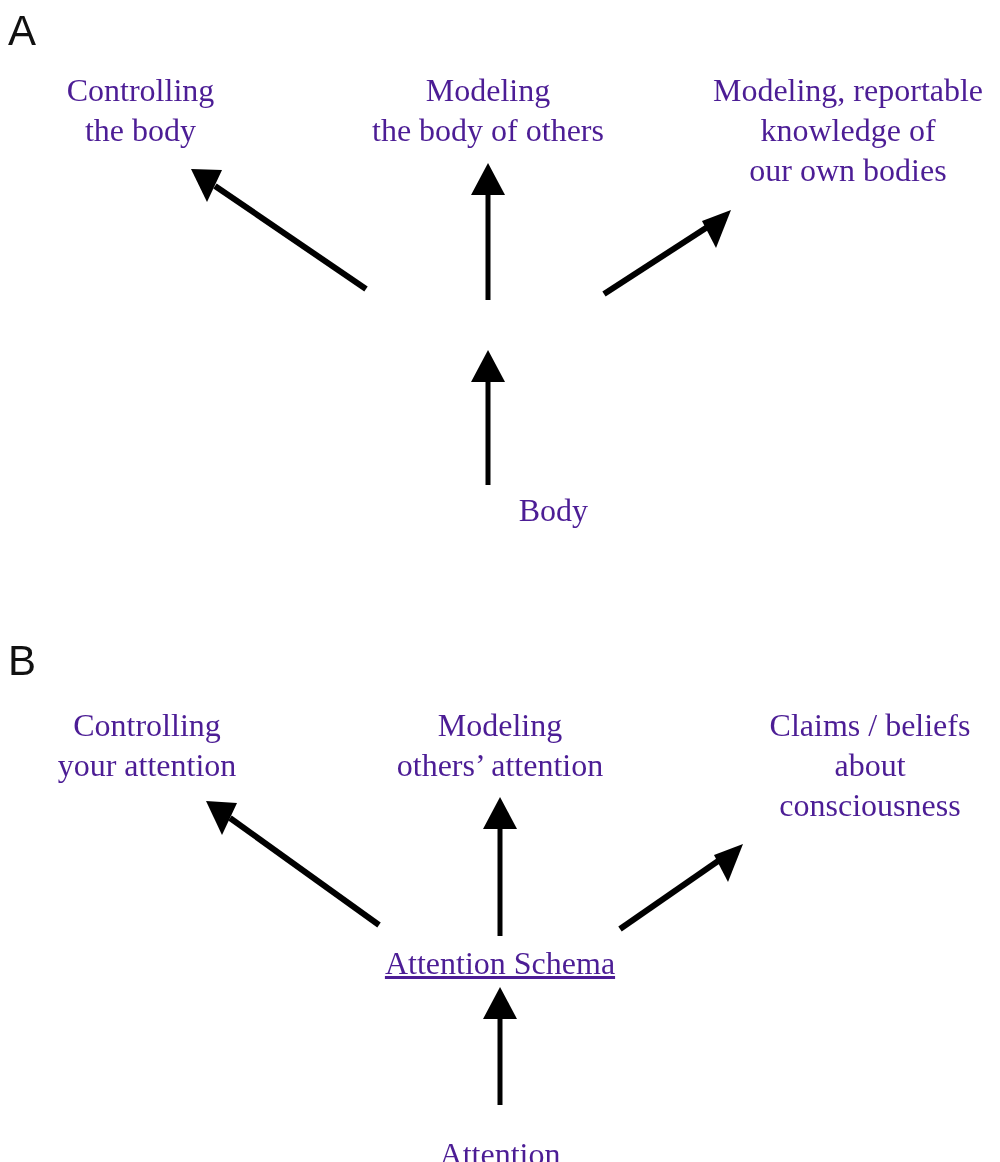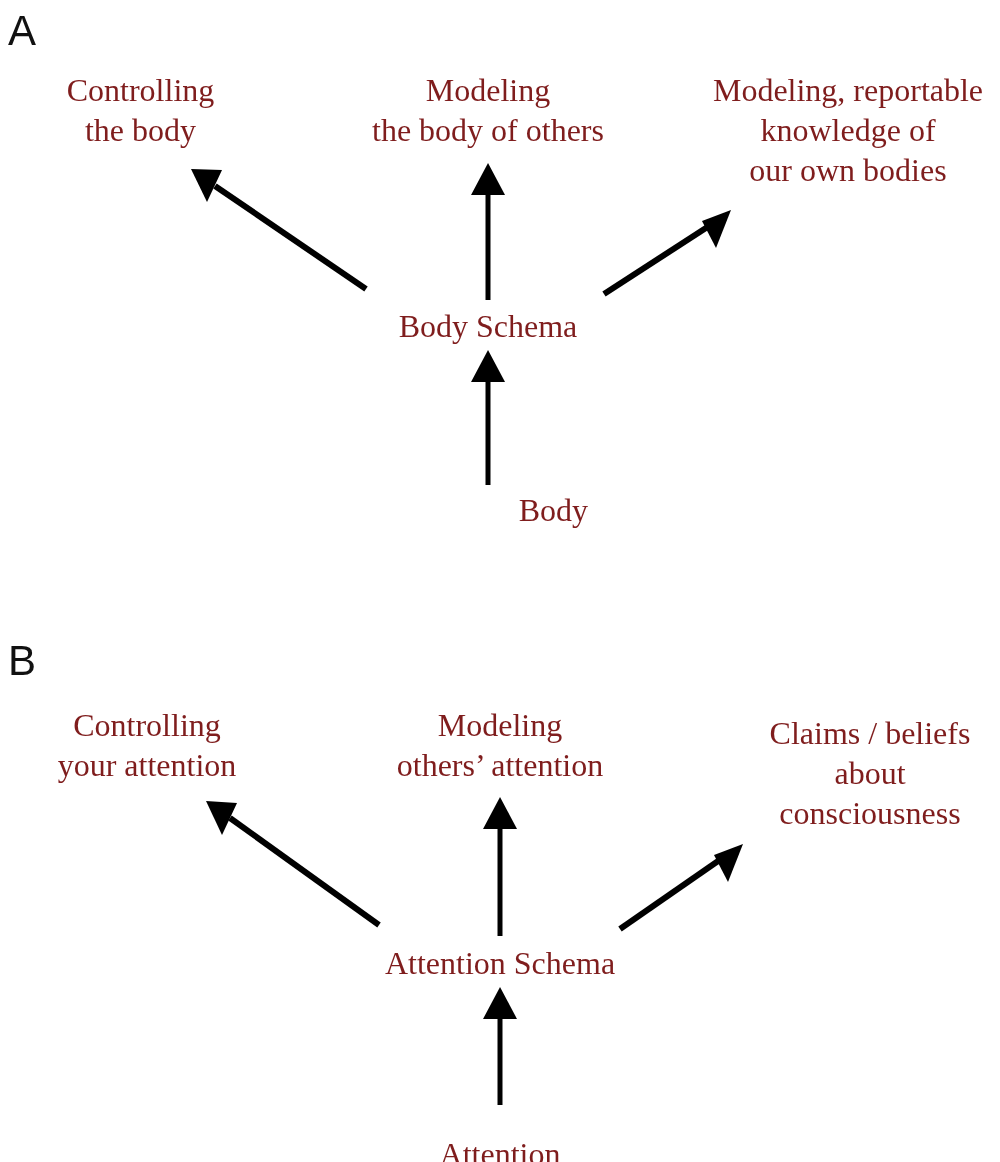--- a/index.html
+++ b/index.html
@@ -26,21 +26,21 @@
     font-weight: 400;
     color: #111111;
     letter-spacing: 0px;
   }
   .node {
     position: absolute;
     text-align: center;
     font-family: "Liberation Serif", "DejaVu Serif", serif;
     font-size: 32px;
     line-height: 40px;
-    color: #7f1d1d;
+    color: #4c1d95;
     white-space: pre-line;
   }
   .arrows {
     position: absolute;
     left: 0;
     top: 0;
     width: 1000px;
     height: 1162px;
     pointer-events: none;
   }
@@ -55,37 +55,36 @@
   <div class="node" style="left:18px; top:70px; width:245px;">Controlling
 the body</div>
 
   <div class="node" style="left:343px; top:70px; width:290px;">Modeling
 the body of others</div>
 
   <div class="node" style="left:700px; top:70px; width:296px;">Modeling, reportable
 knowledge of
 our own bodies</div>
 
-  <div class="node" style="left:338px; top:306px; width:300px;">Body Schema</div>
 
   <div class="node" style="left:388px; top:490px; width:200px;text-align:right;">Body</div>
 
   <div class="panel-label" style="left:8px; top:640px;">B</div>
 
   <div class="node" style="left:22px; top:705px; width:250px;">Controlling
 your attention</div>
 
   <div class="node" style="left:355px; top:705px; width:290px;">Modeling
 others’ attention</div>
 
-  <div class="node" style="left:740px; top:705px; width:260px;margin-top:8px;">Claims / beliefs
+  <div class="node" style="left:740px; top:705px; width:260px;">Claims / beliefs
 about
 consciousness</div>
 
-  <div class="node" style="left:350px; top:943px; width:300px;">Attention Schema</div>
+  <div class="node" style="left:350px; top:943px; width:300px;text-decoration:underline;">Attention Schema</div>
 
   <div class="node" style="left:400px; top:1108px; width:200px;margin-top:26px;">Attention</div>
 
   <svg class="arrows" viewBox="0 0 1000 1162" width="1000" height="1162">
 
     <g>
       <line x1="488" y1="485" x2="488" y2="372" stroke="#000000" stroke-width="5"></line>
       <polygon points="488,350 471,382 505,382" fill="#000000"></polygon>
     </g>
 

